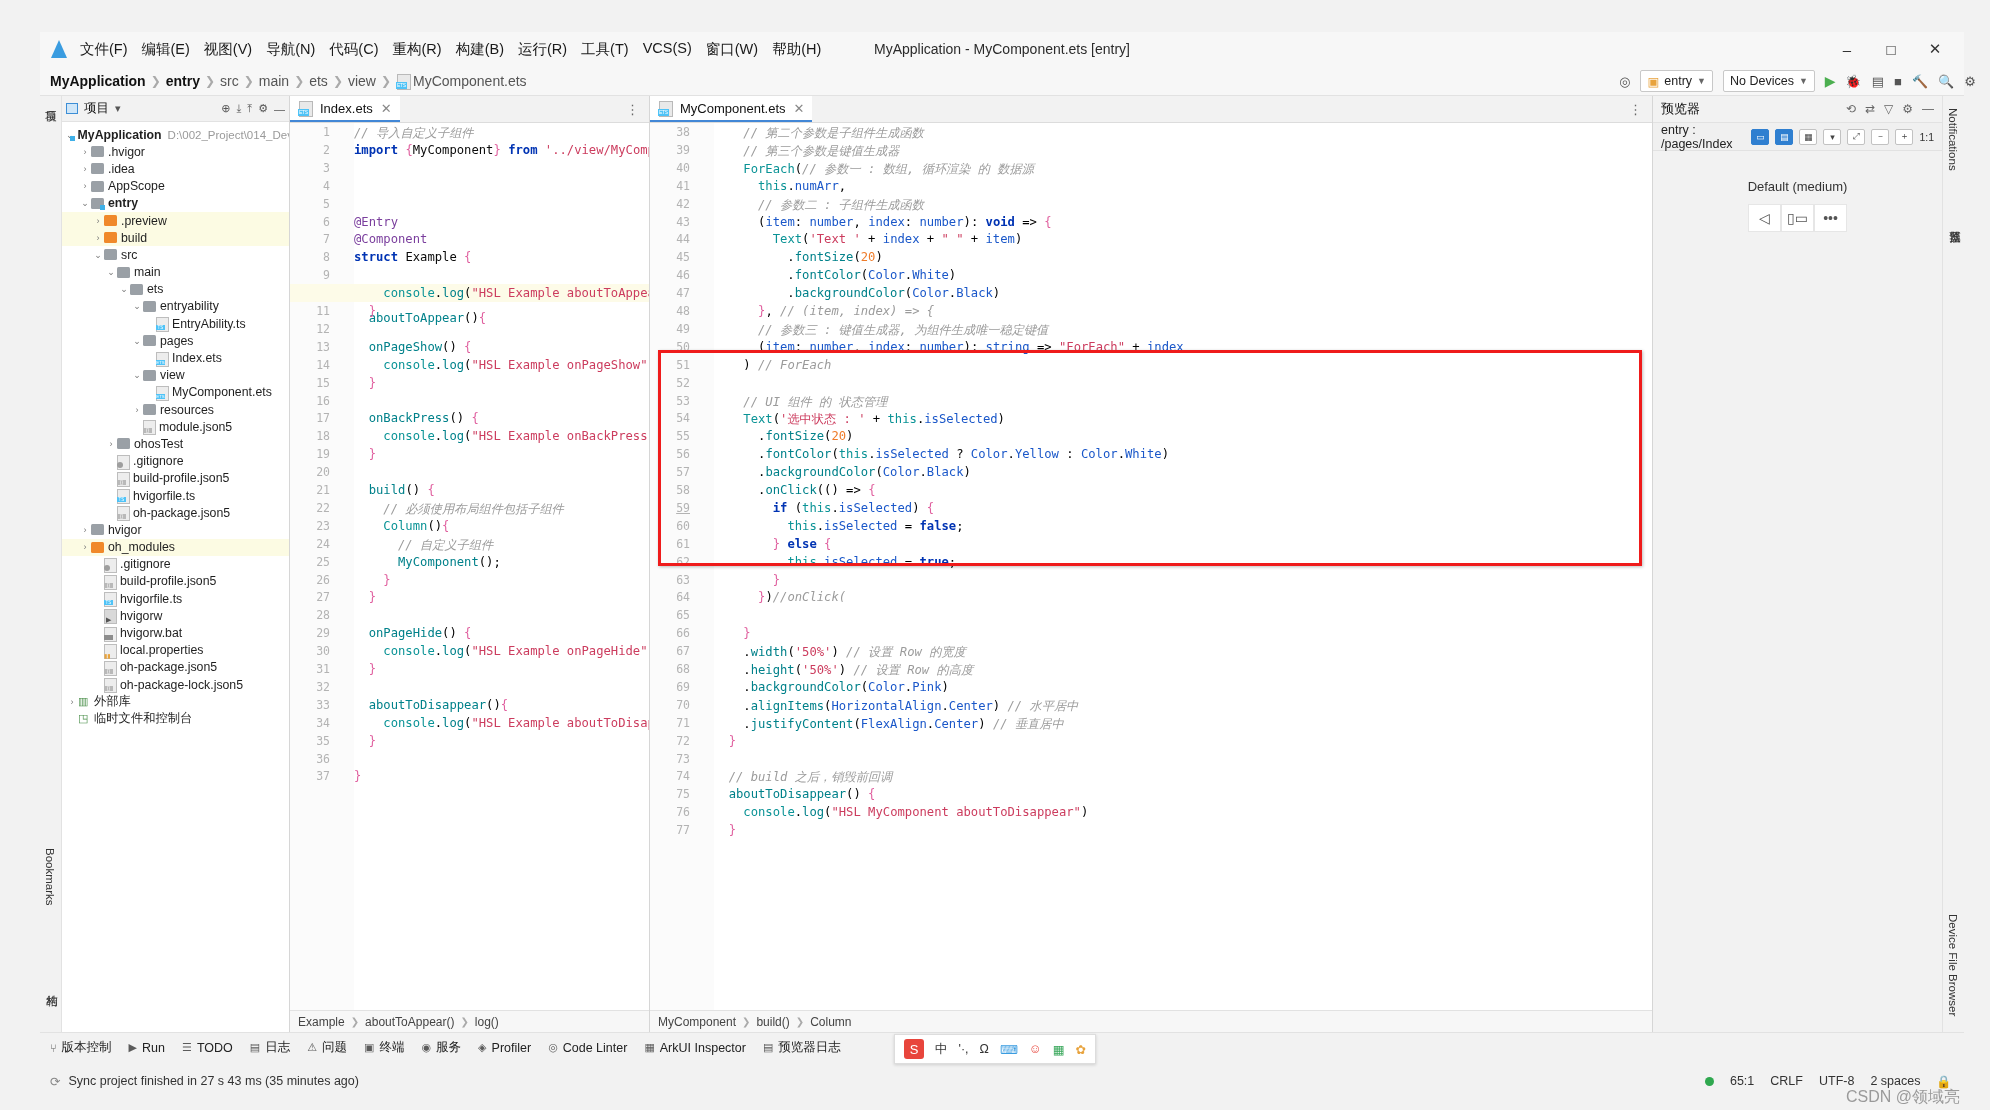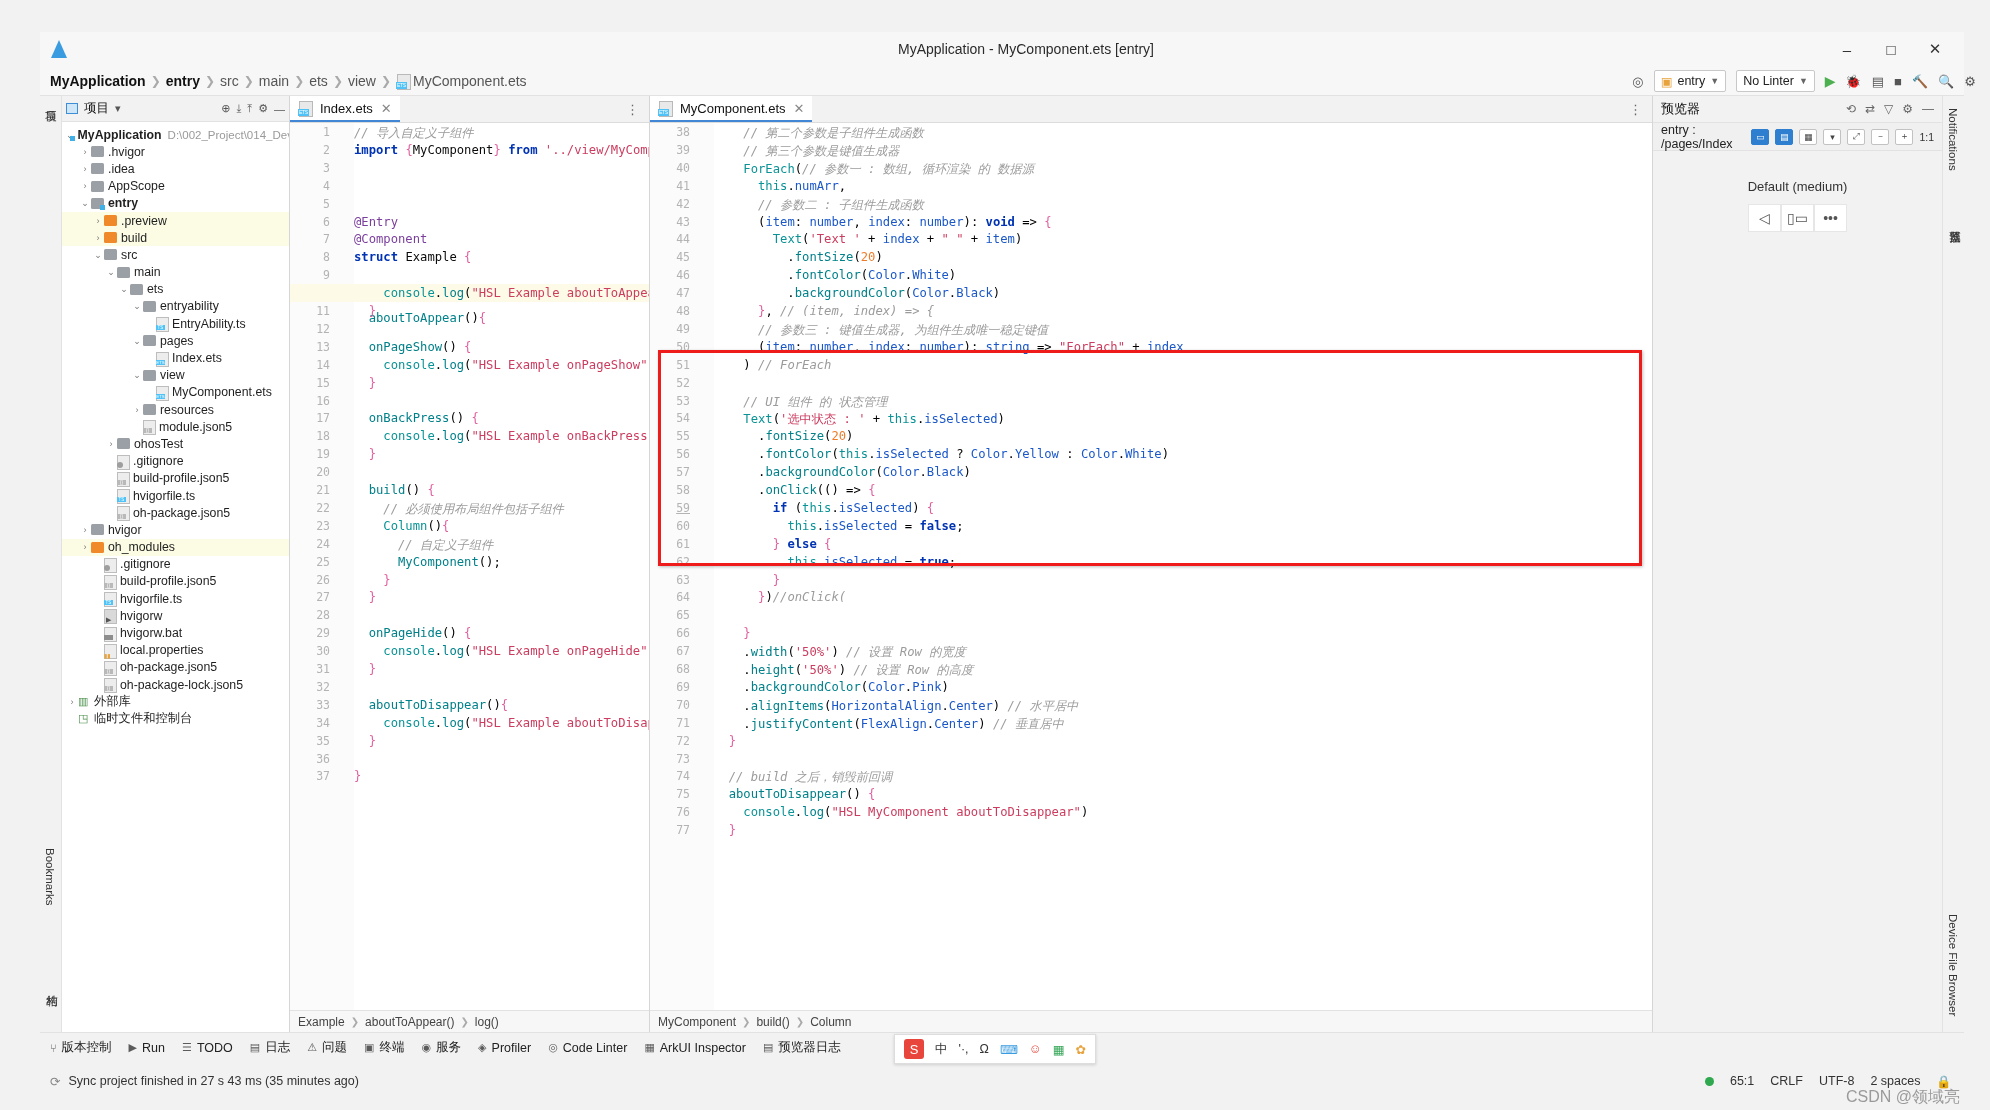--- a/index.html
+++ b/index.html
@@ -8,21 +8,21 @@
   .app { position:relative; width:1990px; height:1110px; background:#f2f2f2; }
 
   
   .titlebar { position:absolute; left:40px; top:32px; right:26px; height:34px;
     background:#f7f7f7; display:flex; align-items:center; border-bottom:0px; }
   .logo { width:22px; height:22px; margin:0 10px 0 8px; position:relative; }
   .logo:before{content:""; position:absolute; left:3px; top:2px; width:0;height:0;
      border-left:8px solid transparent;border-right:8px solid transparent;border-bottom:18px solid #3a9ce0;}
   .menu { display:flex; gap:14px; font-size:14.5px; color:#1a1a1a; }
   .menu span { cursor:default; white-space:nowrap; }
-  .wintitle { position:absolute; left:50%; transform:translateX(-50%); font-size:14px; color:#2b2b2b;margin-left:24px; }
+  .wintitle { position:absolute; left:50%; transform:translateX(-50%); font-size:14px; color:#2b2b2b; }
   .winbtns { position:absolute; right:8px; top:0; display:flex; height:34px; align-items:center; gap:26px; padding-right:12px;}
   .winbtn { font-size:15px; color:#333; width:18px; text-align:center; cursor:pointer;}
 
   
   .navbar { position:absolute; left:40px; top:66px; right:26px; height:30px;
      background:#f7f7f7; display:flex; align-items:center; padding-left:10px; gap:5px;
      border-bottom:1px solid #e2e2e2; }
   .crumb { font-size:14px; color:#555; }
   .crumb.bold { font-weight:bold; color:#111; }
   .crumb-sep { color:#aaa; font-size:12px; }
@@ -135,20 +135,34 @@
   .sbadge{ width:20px;height:20px;background:#e8453c;color:#fff;border-radius:3px;font-size:13px;display:flex;align-items:center;justify-content:center;}
   .wm { position:absolute; right:30px; bottom:2px; font-size:16px; color:#9a9a9a;}
 </style>
 </head>
 <body>
 
 <div class="app">
 
   <div class="titlebar">
     <div class="logo"></div>
+    <div class="menu" id="menubar">
+        <span>文件(F)</span>
+        <span>编辑(E)</span>
+        <span>视图(V)</span>
+        <span>导航(N)</span>
+        <span>代码(C)</span>
+        <span>重构(R)</span>
+        <span>构建(B)</span>
+        <span>运行(R)</span>
+        <span>工具(T)</span>
+        <span>VCS(S)</span>
+        <span>窗口(W)</span>
+        <span>帮助(H)</span>
+      </div>
     <div class="wintitle">MyApplication - MyComponent.ets [entry]</div>
     <div class="winbtns">
       <span class="winbtn">–</span>
       <span class="winbtn">□</span>
       <span class="winbtn">✕</span>
     </div>
   </div>
 
   <div class="navbar" id="crumbs">
       <span class="crumb bold">MyApplication</span>
@@ -166,21 +180,21 @@
       <span class="crumb"><span class="etsico"></span>MyComponent.ets</span>
     </div>
   <div class="navright">
     <span class="toolico">◎</span>
     <div class="combo">
       <span style="color:#e8a33d;">▣</span>
         <span>entry</span>
         <span style="color:#666;font-size:9px;">▼</span>
     </div>
     <div class="combo">
-      <span>No Linter</span>
+      <span>No Devices</span>
         <span style="color:#666;font-size:9px;">▼</span>
     </div>
     <span class="runicon">▶</span>
     <span class="toolico" style="color:#4a8f4a;">🐞</span>
     <span class="toolico">▤</span>
     <span class="toolico">■</span>
     <span class="toolico">🔨</span>
     <span class="toolico">🔍</span>
     <span class="toolico">⚙</span>
   </div>

